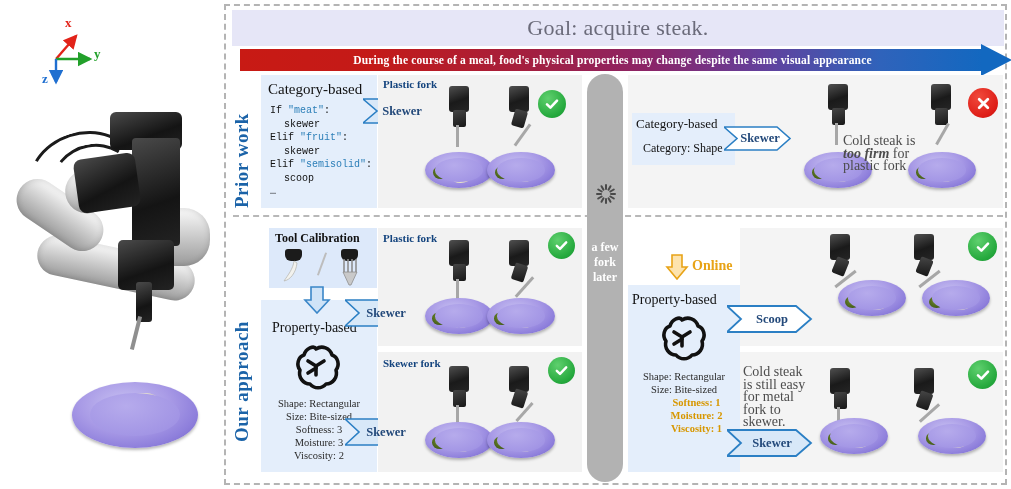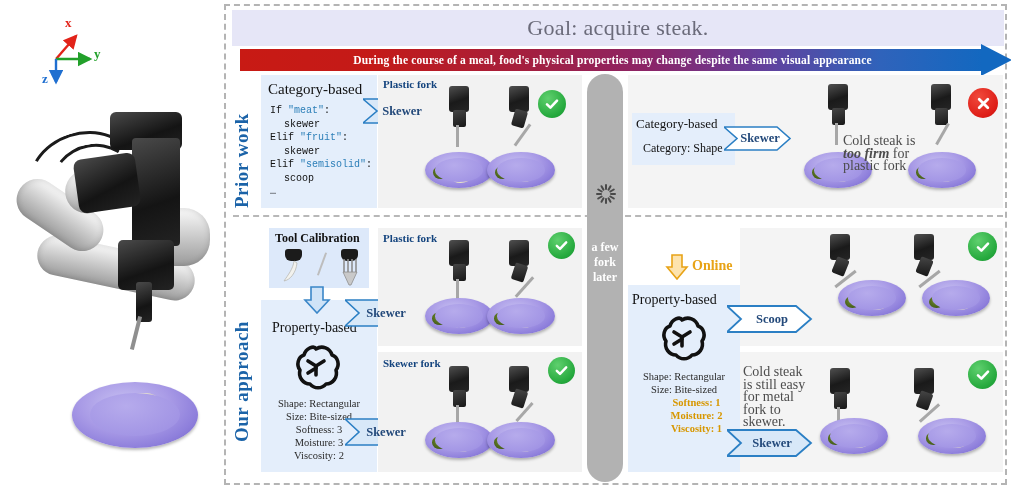--- a/index.html
+++ b/index.html
@@ -315,21 +315,21 @@
       <i style="transform:rotate(330deg)"></i>
   </div>
   <div class="mid-text">
     <div>a few</div>
     <div>fork</div>
     <div>later</div>
   </div>
 
   <div class="box-lblue" style="left:261px;top:300px;width:116px;height:172px;"></div>
 
-  <div class="box-lblue" style="left:269px;top:228px;width:100px;height:60px;background:#dde9fa;">
+  <div class="box-lblue" style="left:269px;top:228px;width:108px;height:60px;background:#dde9fa;">
     <div class="hd" style="position:absolute;left:6px;top:3px;font-size:12px;font-weight:bold;">Tool Calibration</div>
     <div class="grip" style="left:12px;top:21px;width:30px;height:36px;">
       <div class="grip-cap" style="left:4px;top:0;"></div>
       <svg width="30" height="26" style="position:absolute;left:0;top:10px;">
         <path d="M13,2 C12,10 7,16 3,22 C9,21 15,14 16,4 Z" fill="#f2f2ee" stroke="#b9b9b4" stroke-width="0.8"></path>
       </svg>
     </div>
     <div class="slash" style="left:52px;top:24px;"></div>
     <div class="grip" style="left:68px;top:21px;width:30px;height:36px;">
       <div class="grip-cap" style="left:4px;top:0;"></div>

